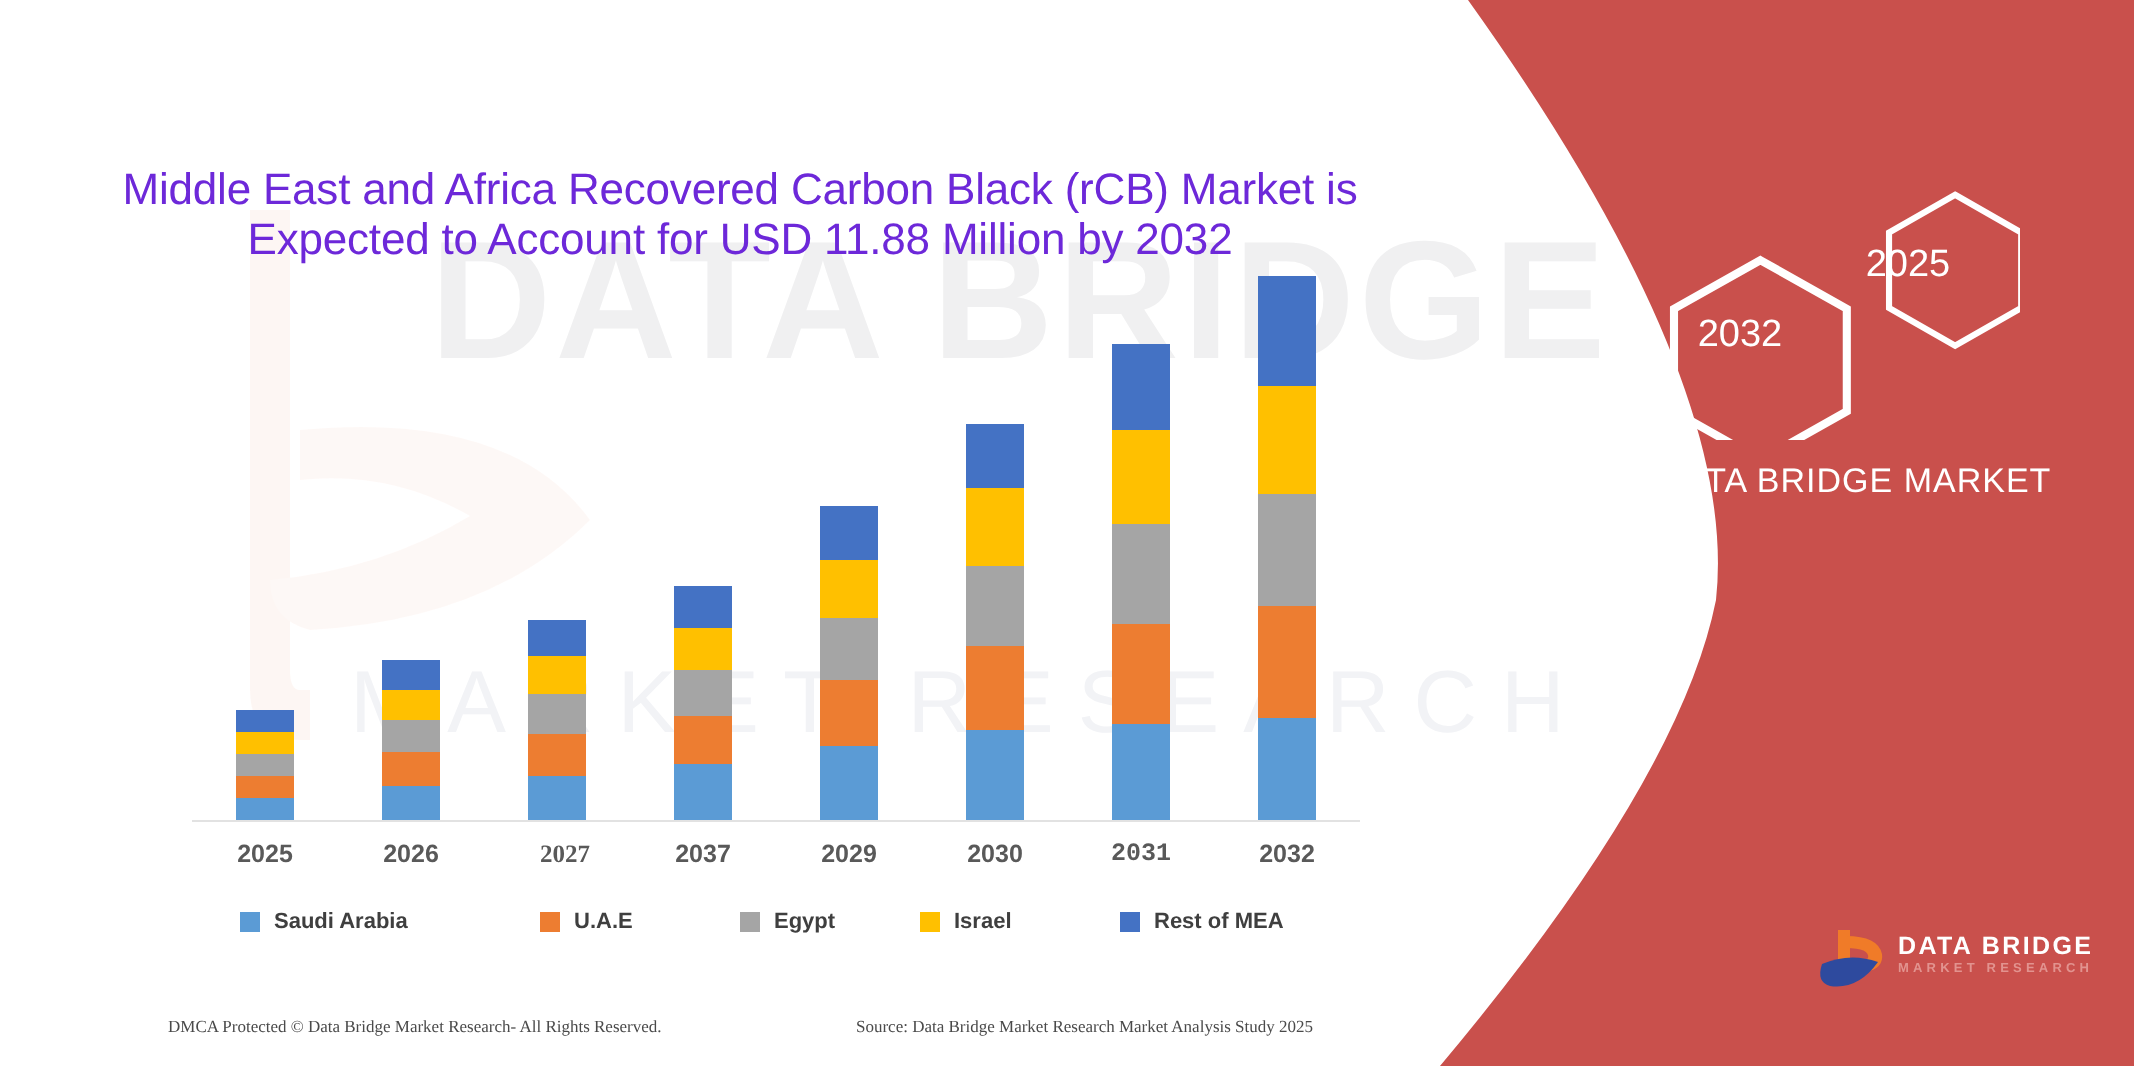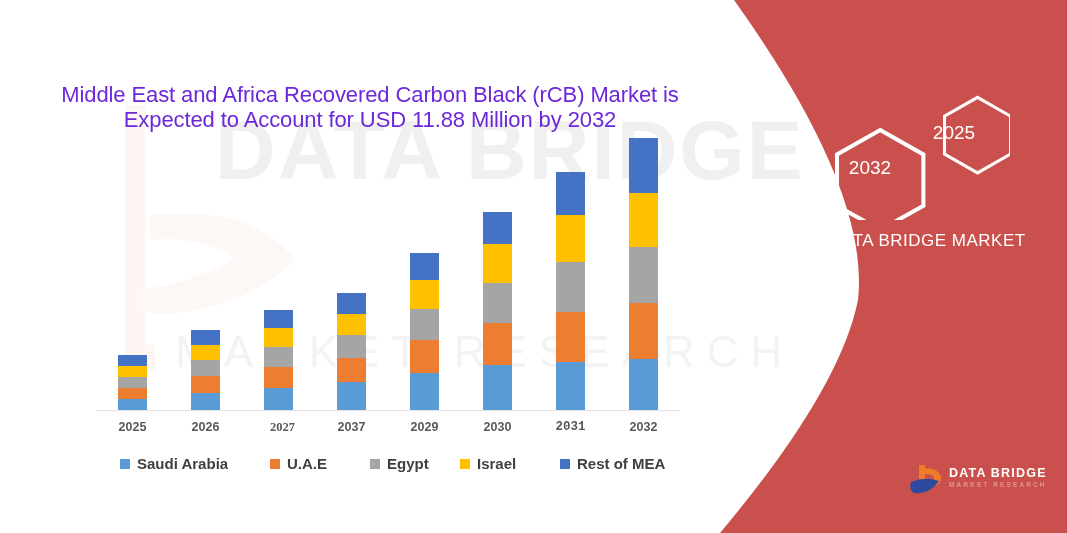--- a/index.html
+++ b/index.html
@@ -55,21 +55,21 @@
     position:absolute;width:73px;text-align:center;
     font-size:12.5px;font-weight:700;color:#595959;top:0;
   }
 
   
   .legend{
     position:absolute;left:120px;top:455px;width:540px;height:20px;
   }
   .legend-item{
     position:absolute;display:flex;align-items:center;gap:7px;
-    font-size:15px;font-weight:700;color:#3f3f3f;white-space:nowrap;text-align:center;
+    font-size:11px;font-weight:700;color:#3f3f3f;white-space:nowrap;text-align:center;
   }
   .swatch{width:10px;height:10px;display:inline-block;flex:none;}
 
   
   .footer{position:absolute;left:0;top:508px;width:760px;height:20px;}
   .footer-left{
     position:absolute;left:84px;top:0;
     font-size:8.5px;color:#4a4a4a;font-family:"Liberation Serif", serif;
     white-space:nowrap;
   }
@@ -223,20 +223,24 @@
         <div class="legend-item" style="left: 340px;">
           <span class="swatch" style="background: rgb(255, 192, 0);"></span>
           <span>Israel</span>
         </div>
         <div class="legend-item" style="left: 440px;">
           <span class="swatch" style="background: rgb(68, 114, 196);"></span>
           <span>Rest of MEA</span>
         </div>
       </div>
 
+    <div class="footer">
+      <div class="footer-left">DMCA Protected © Data Bridge Market Research- All Rights Reserved.</div>
+      <div class="footer-right">Source: Data Bridge Market Research  Market Analysis Study 2025</div>
+    </div>
   </div>
 
   <div class="right-panel">
     <svg class="red-shape" viewBox="0 0 377 533" preserveAspectRatio="none">
       <path d="M44 0 L377 0 L377 533 L30 533 Q150 390 168 300 Q180 190 44 0 Z" fill="#C9504C"></path>
     </svg>
   </div>
 
 
   <div class="hex-wrap">

